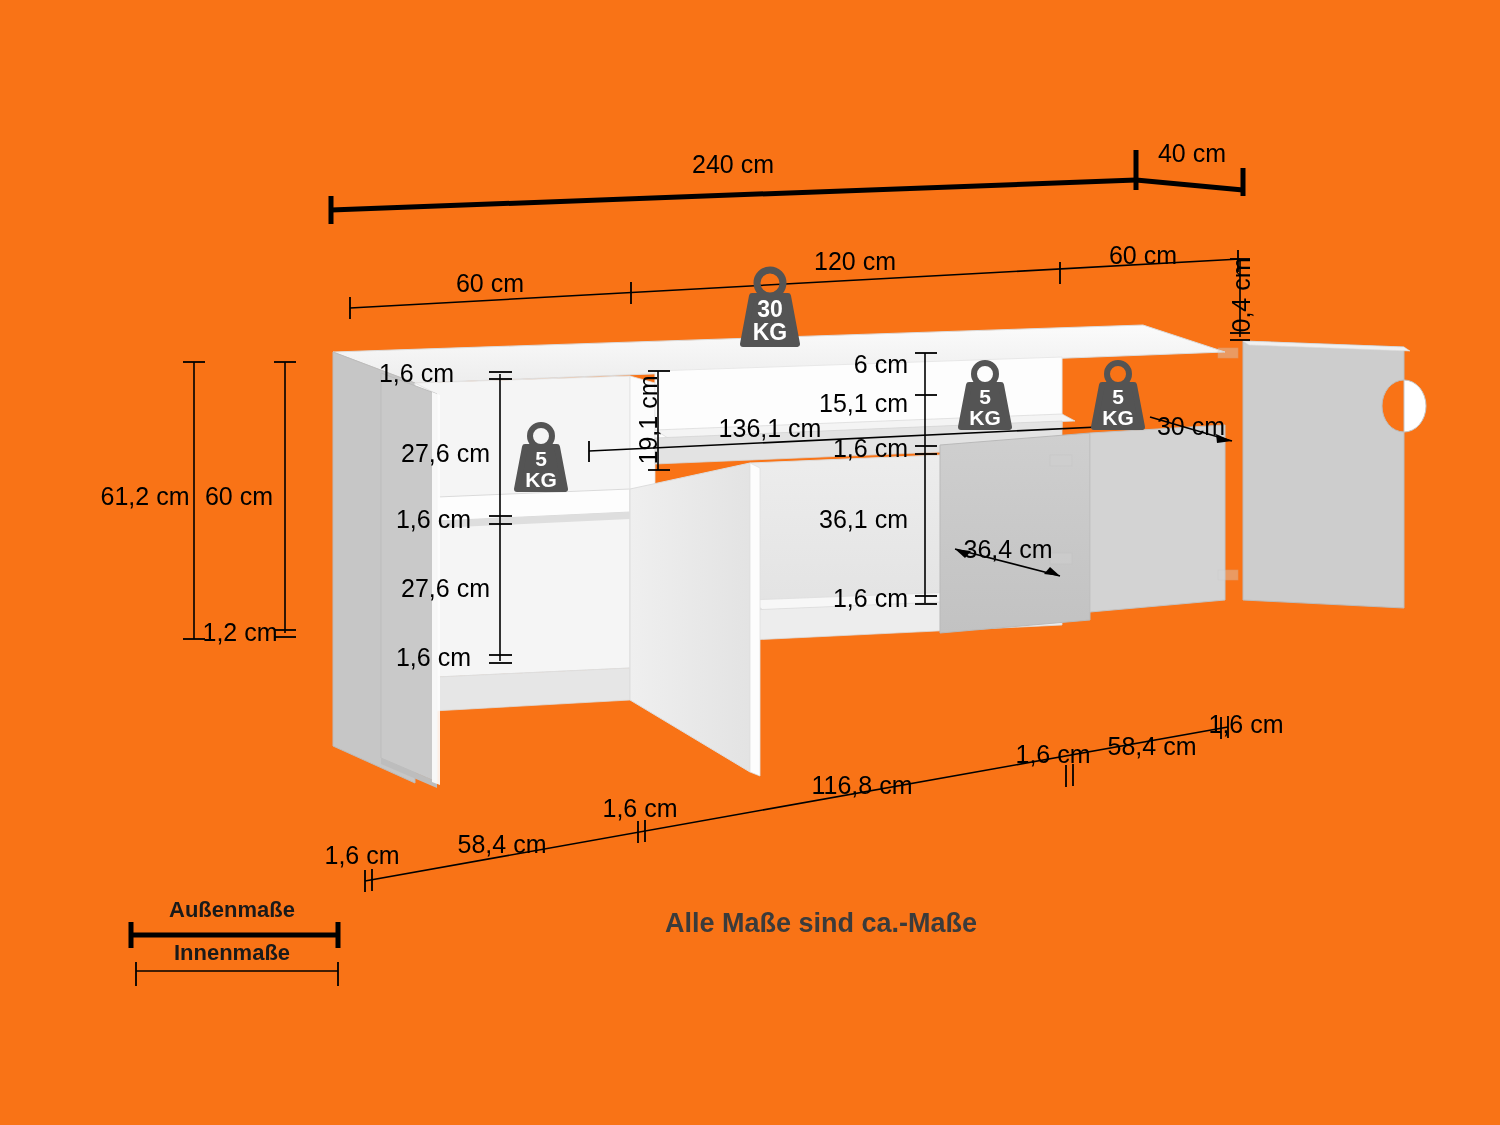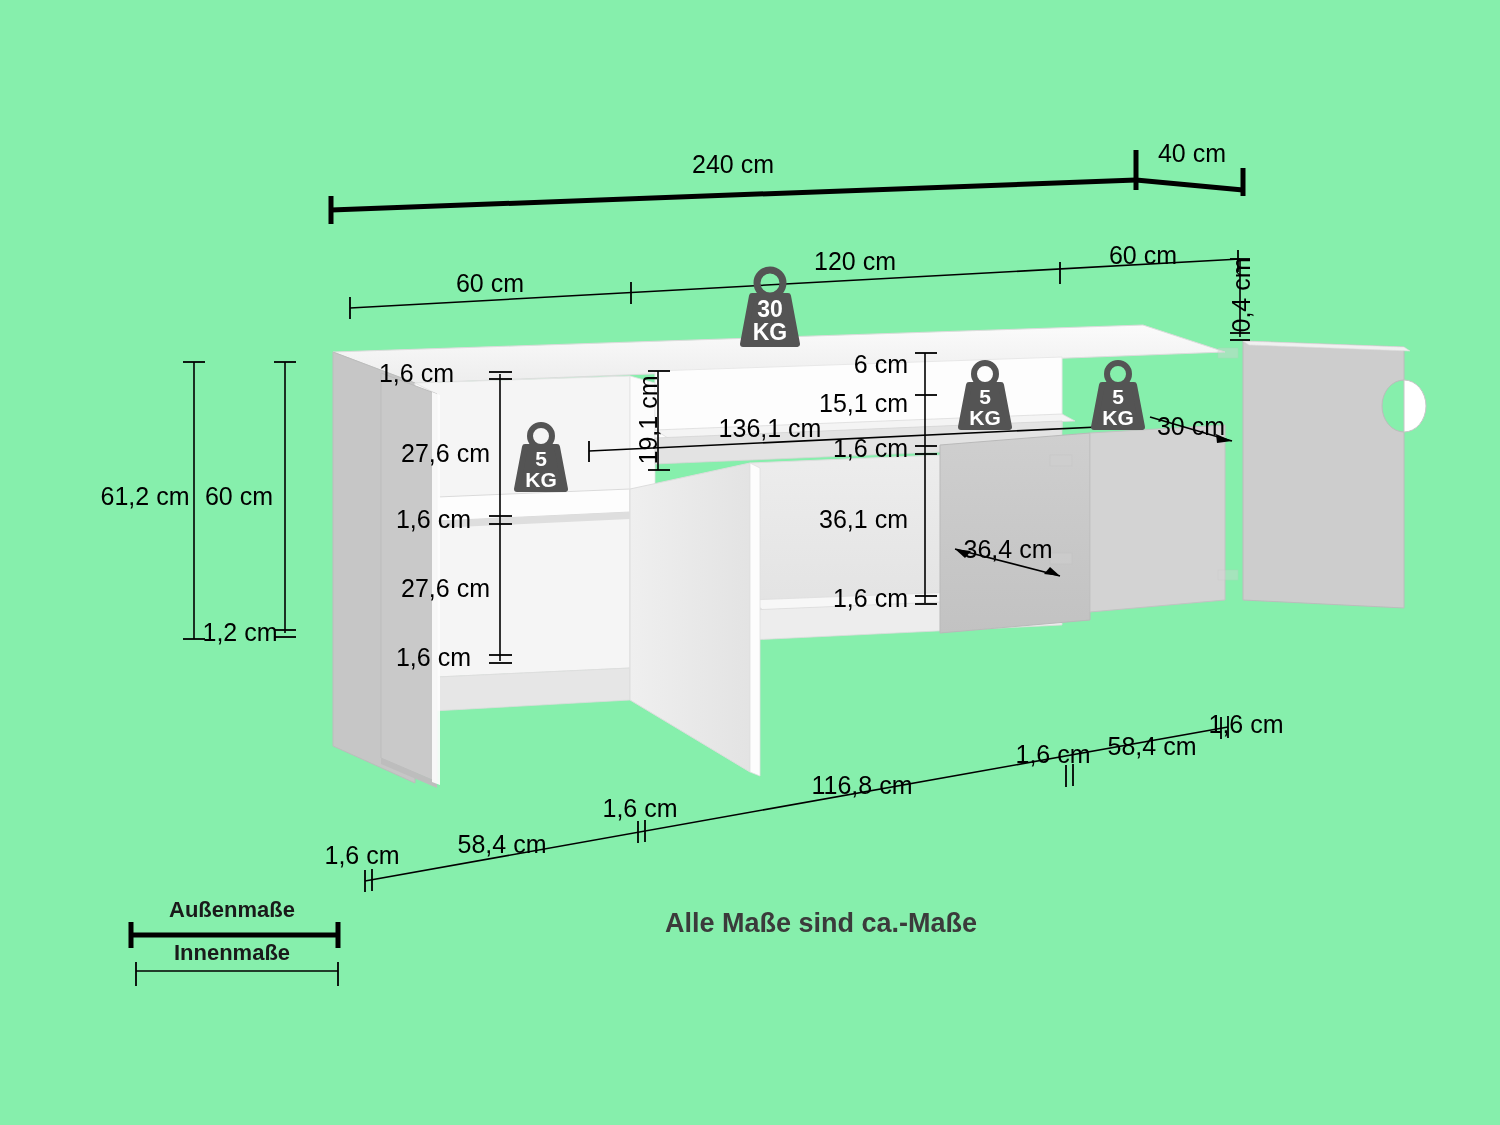--- a/index.html
+++ b/index.html
@@ -8,21 +8,21 @@
     padding: 0;
     background: #ffffff;
   }
   body {
     font-family: "Liberation Sans", sans-serif;
   }
   #stage {
     position: relative;
     width: 1500px;
     height: 1125px;
-    background: #86efac;
+    background: #f97316;
     overflow: hidden;
   }
   #drawing {
     position: absolute;
     left: 0;
     top: 0;
     width: 1500px;
     height: 1125px;
   }
   .dimtext {

